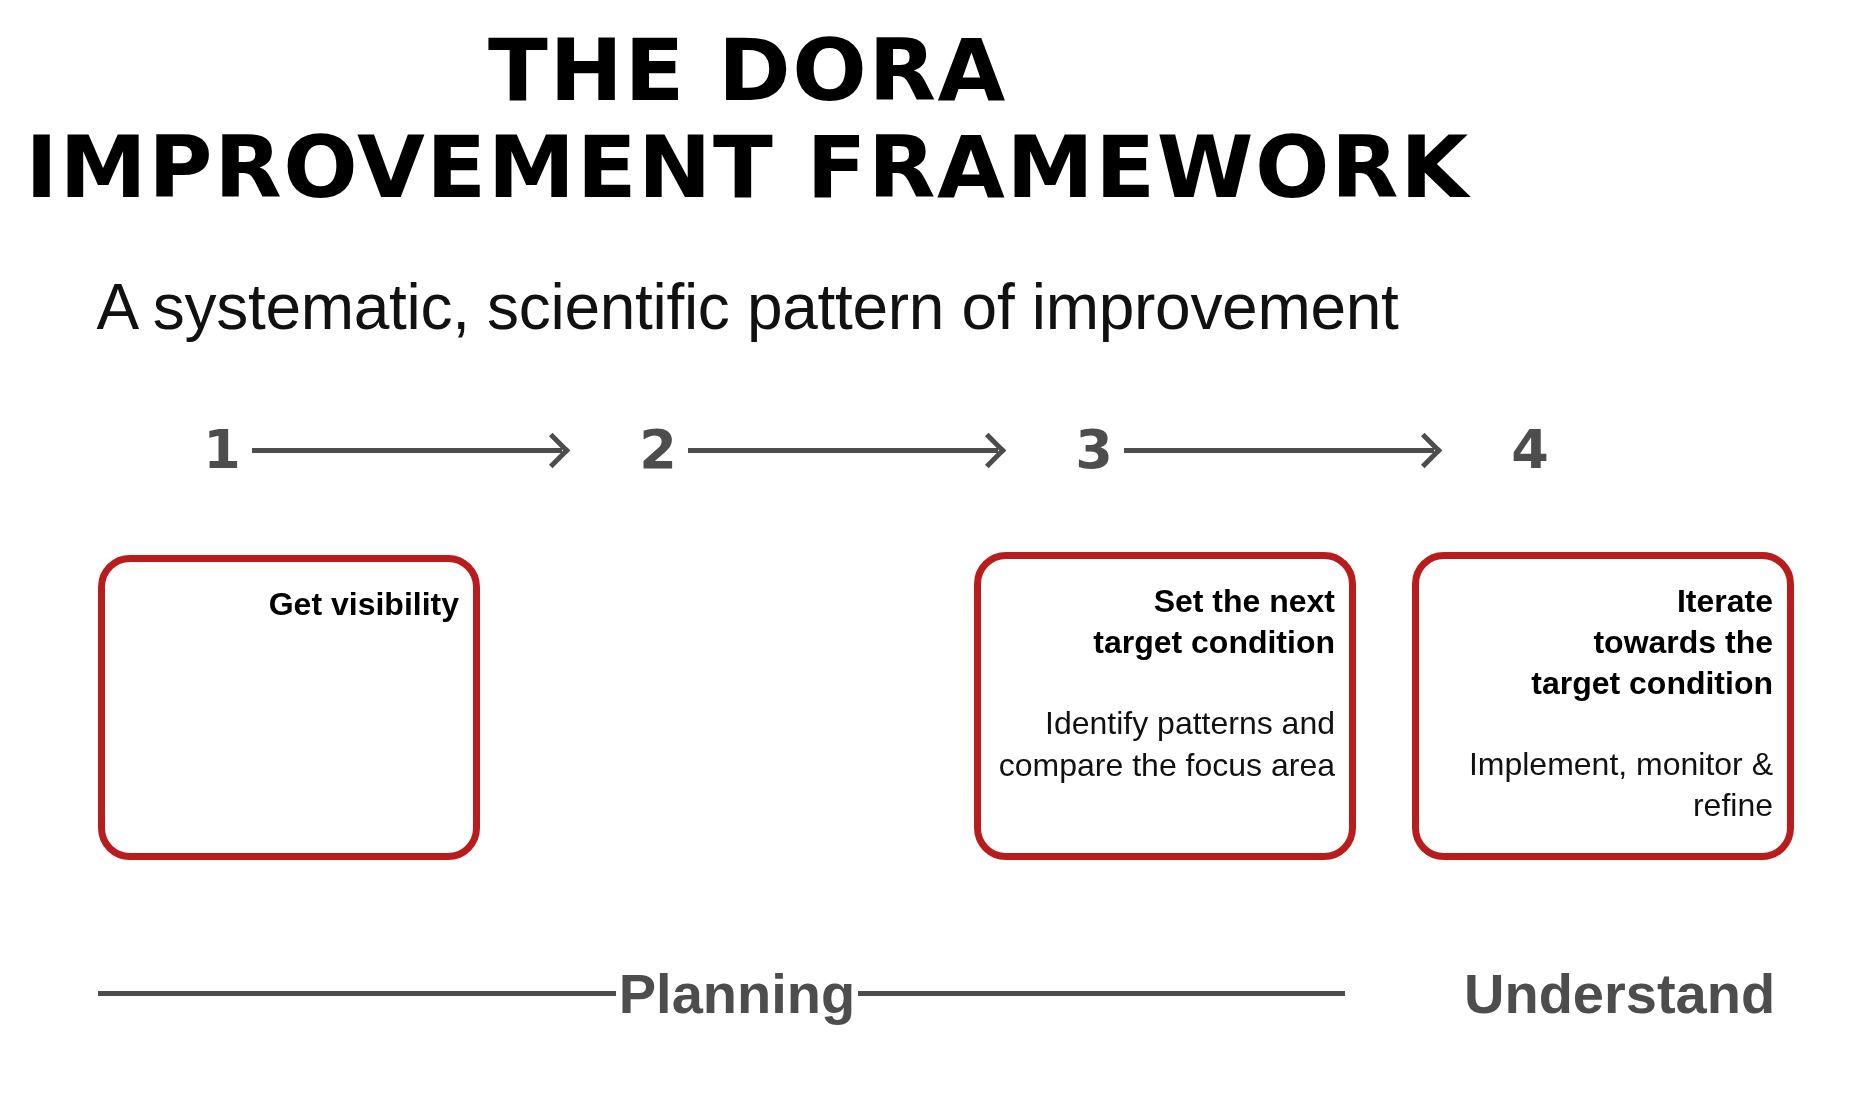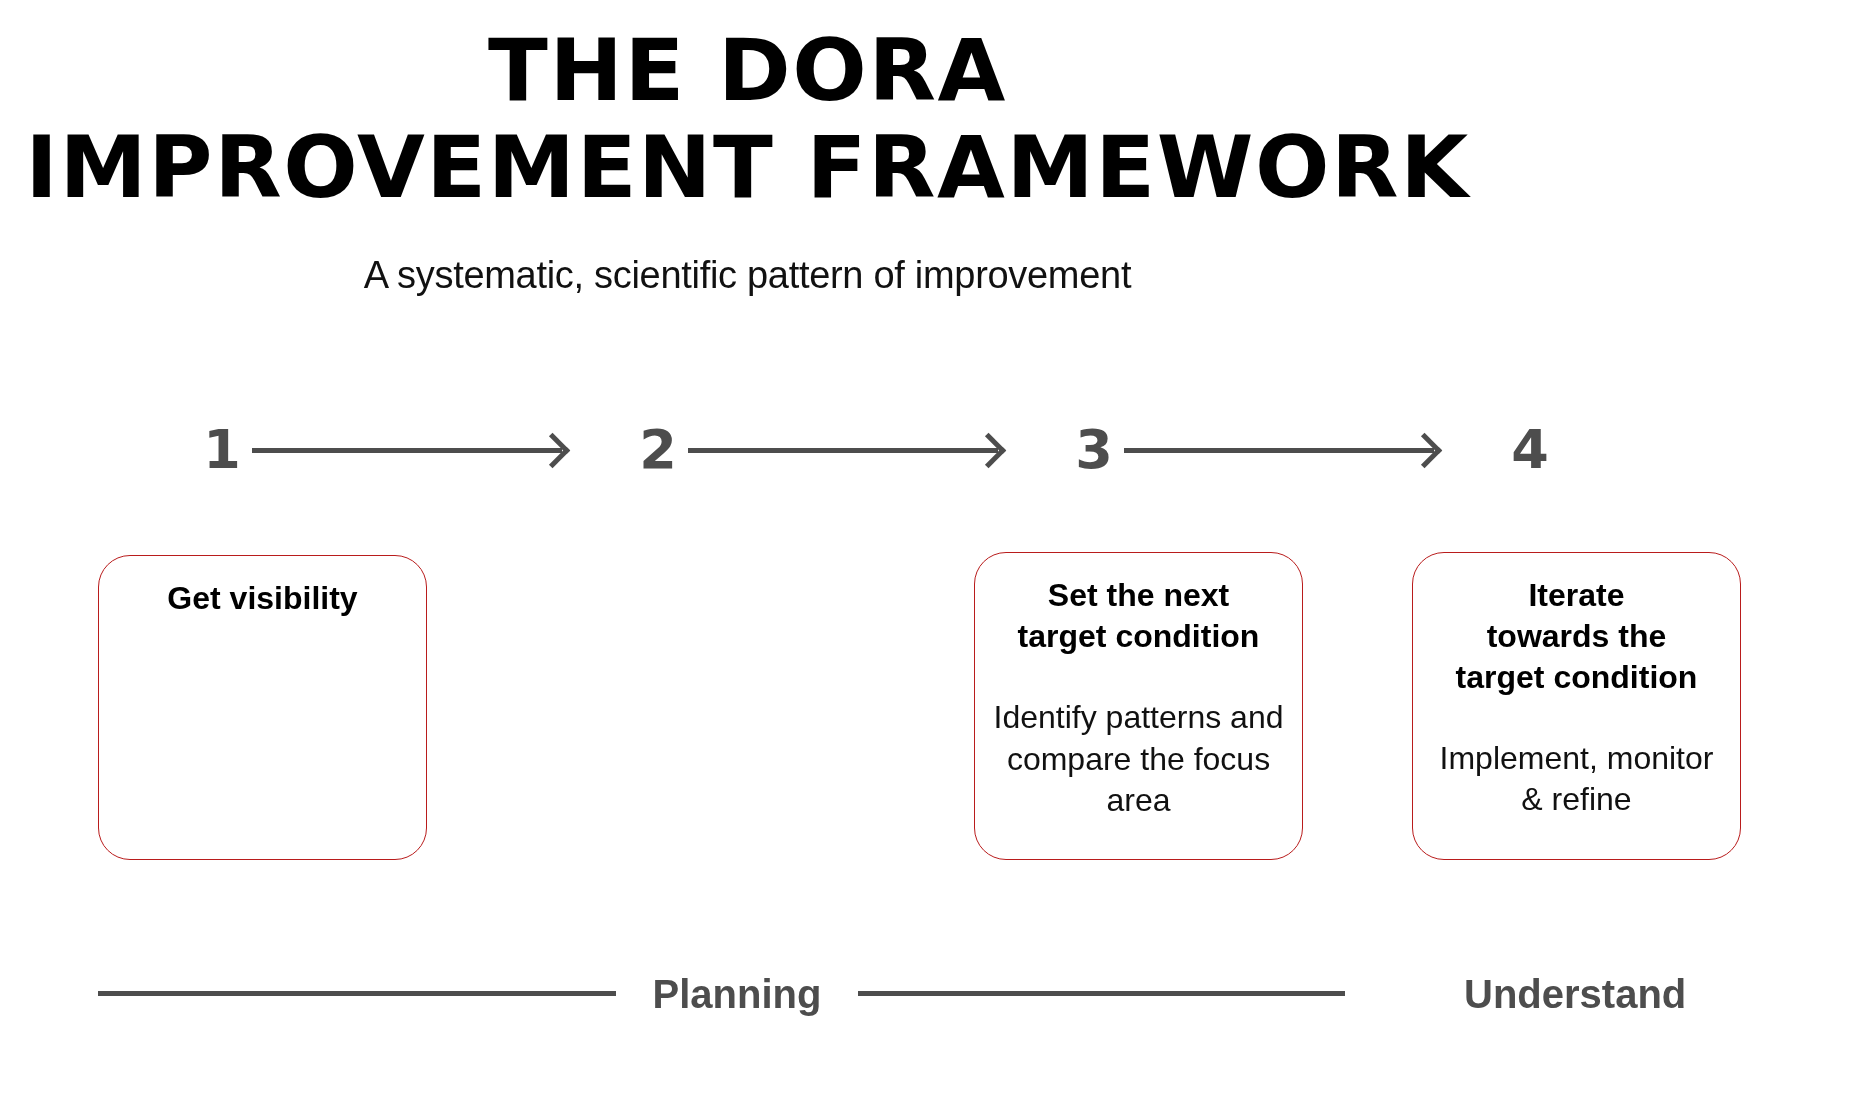--- a/index.html
+++ b/index.html
@@ -36,23 +36,23 @@
     text-transform: uppercase;
     transform: scaleX(1.02);
   }
   .title-line {
     display: block;
     white-space: nowrap;
   }
   .subtitle {
     font-family: "Liberation Sans", sans-serif;
     font-weight: 400;
-    font-size: 38px;
+    font-size: 64px;
     color: #111111;
-    margin: 0;
+    margin: 16px;
     padding-top: 38px;
     letter-spacing: -0.3px;
   }
 
   
   .steps-row {
     position: absolute;
     top: 415px;
     left: 100px;
     width: 1680px;
@@ -104,25 +104,25 @@
   
   .cards {
     position: absolute;
     top: 552px;
     left: 0;
     width: 1875px;
     height: 360px;
   }
   .card {
     position: absolute;
-    width: 329px;
-    border: 1px solid #b91c1c;
+    width: 382px;
+    border: 7px solid #b91c1c;
     border-radius: 32px;
     box-sizing: border-box;
-    text-align: center;
+    text-align: right;
     padding: 22px 14px 20px 14px;
   }
   .card.c1 { left: 98px;  top: 3px;  height: 305px; }
   .card.c2 { left: 536px; top: 3px;  height: 305px; }
   .card.c3 { left: 974px; top: 0px;  height: 308px; }
   .card.c4 { left: 1412px; top: 0px; height: 308px; }
 
   .card-heading {
     font-family: "Liberation Sans", sans-serif;
     font-weight: 700;
@@ -159,21 +159,21 @@
     height: 5px;
     background: #4d4d4d;
   }
   .phase-line.left  { left: 98px;  width: 518px; }
   .phase-line.right { left: 858px; width: 487px; }
   .phase-label {
     position: absolute;
     top: 0;
     font-family: "Liberation Sans", sans-serif;
     font-weight: 700;
-    font-size: 40px;
+    font-size: 56px;
     line-height: 58px;
     color: #4d4d4d;
     white-space: nowrap;
   }
   .phase-label.planning  { left: 616px; width: 242px; text-align: center; }
   .phase-label.executing { left: 1464px; }
 </style>
 </head>
 <body>
 

